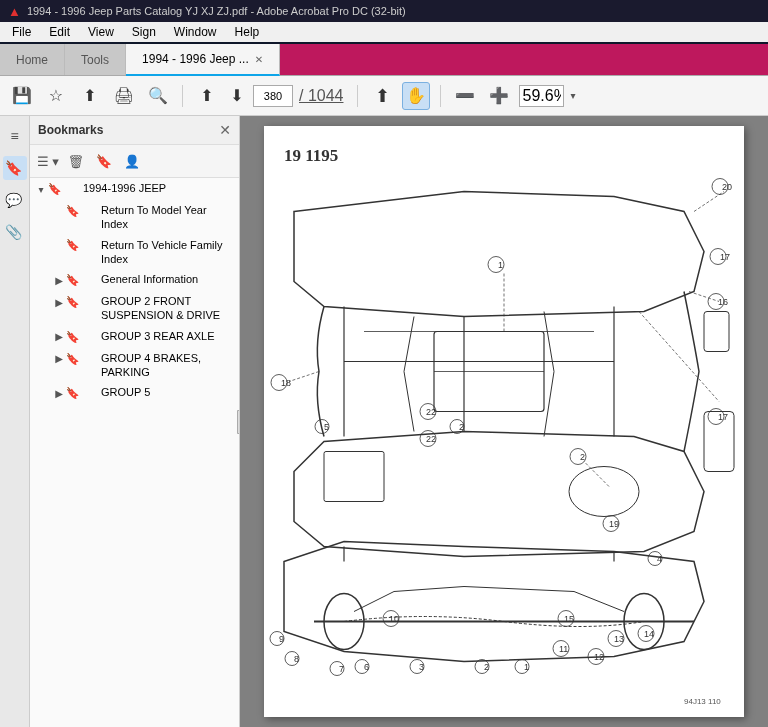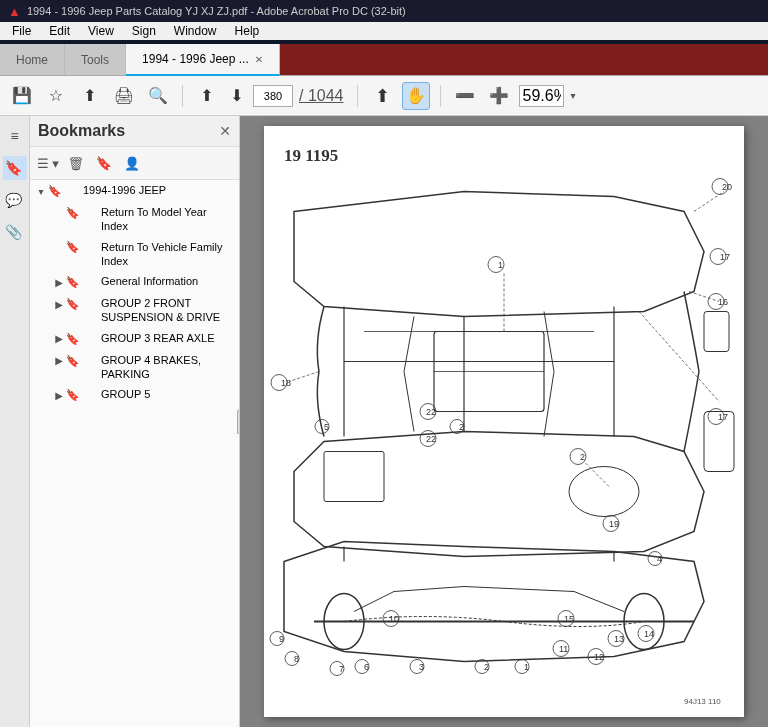--- a/index.html
+++ b/index.html
@@ -18,32 +18,32 @@
     }
 
     
     .menu-bar {
       background: #f0f0f0;
       display: flex;
       align-items: center;
       gap: 2px;
       padding: 2px 4px;
       height: 22px;
-      border-bottom: 4px solid #0f172a;
+      border-bottom: 2px solid #0f172a;
     }
     .menu-item {
       padding: 2px 8px;
       cursor: pointer;
       font-size: 12px;
       color: #000;
     }
 
     
     .tab-bar {
-      background: #7f1d1d;
+      background: #be185d;
       display: flex;
       align-items: stretch;
       height: 32px;
       border-bottom: 1px solid #aaa;
     }
     .tab {
       display: flex;
       align-items: center;
       padding: 0 16px;
       font-size: 12px;
@@ -128,21 +128,21 @@
       overflow: hidden;
     }
     .bookmarks-header {
       display: flex;
       align-items: center;
       justify-content: space-between;
       padding: 6px 8px;
       border-bottom: 1px solid #ddd;
       background: #f0f0f0;
     }
-    .bookmarks-title { font-size: 16px; font-weight: bold; color: #333; }
+    .bookmarks-title { font-size: 12px; font-weight: bold; color: #333; }
     .bookmarks-close { cursor: pointer; font-size: 14px; color: #666; }
     .bookmarks-toolbar {
       display: flex;
       align-items: center;
       padding: 4px 6px;
       gap: 4px;
       border-bottom: 1px solid #ddd;
       background: #f5f5f5;
     }
     .bm-btn {

